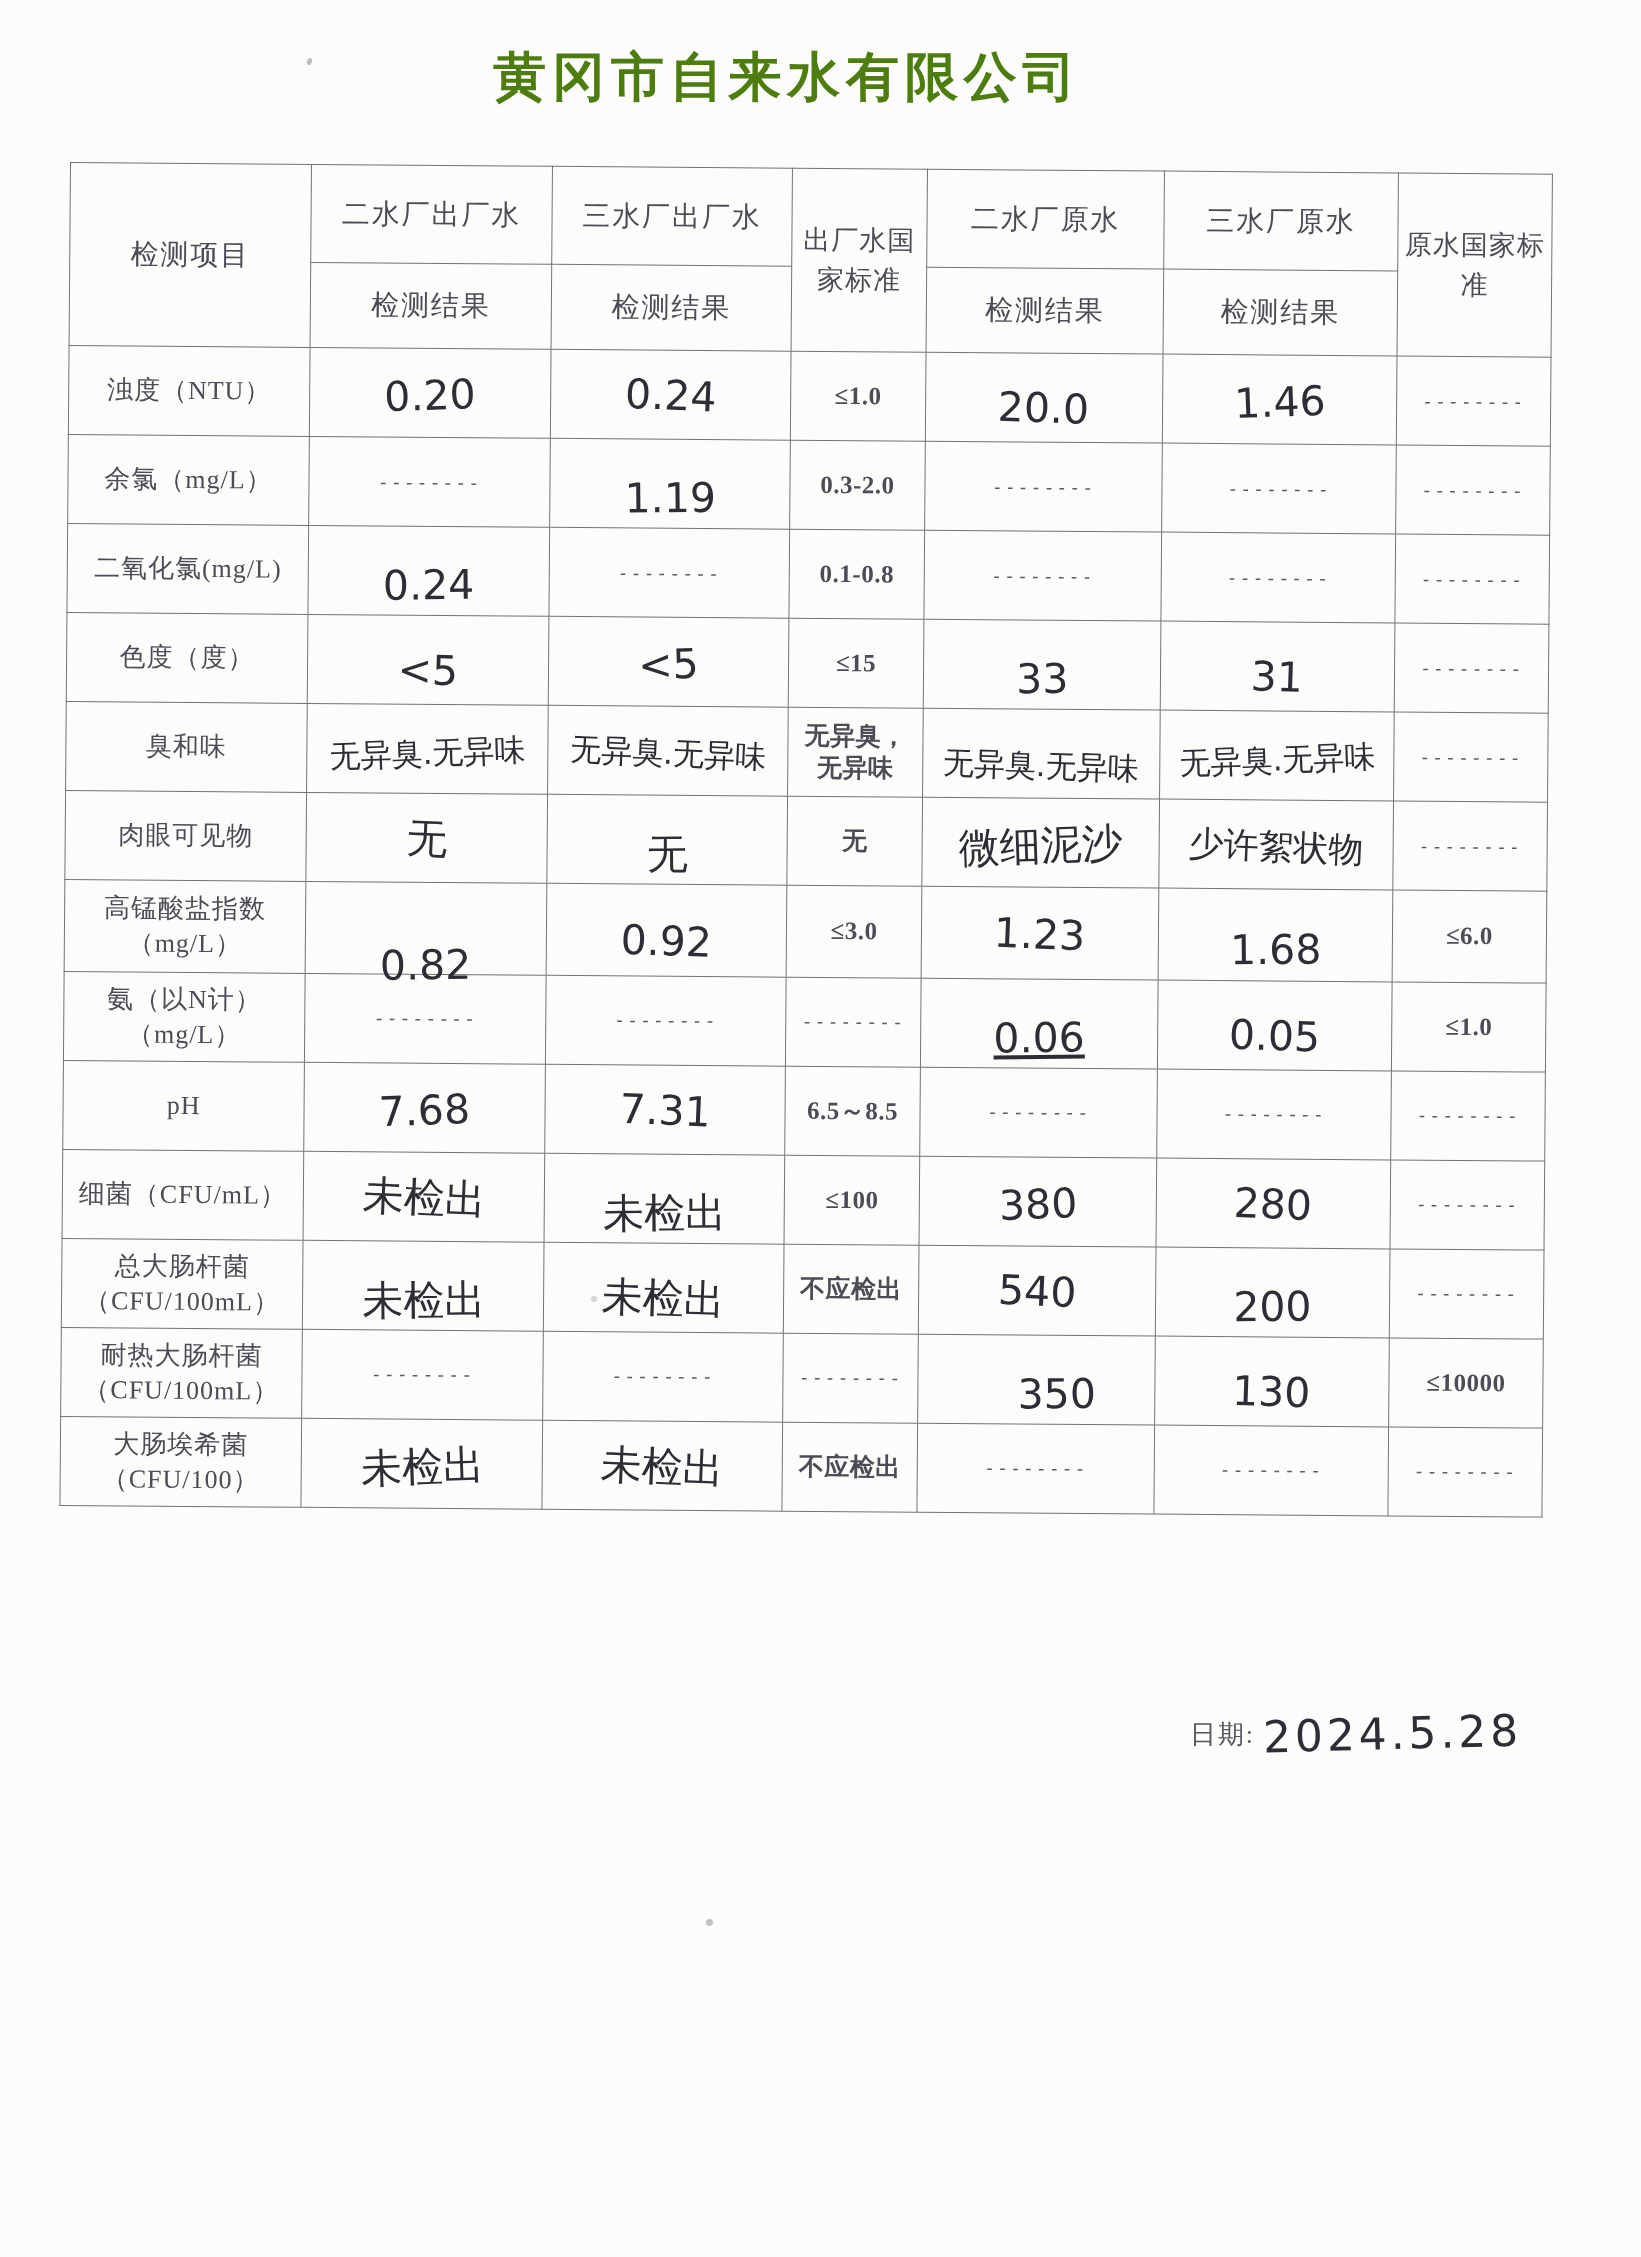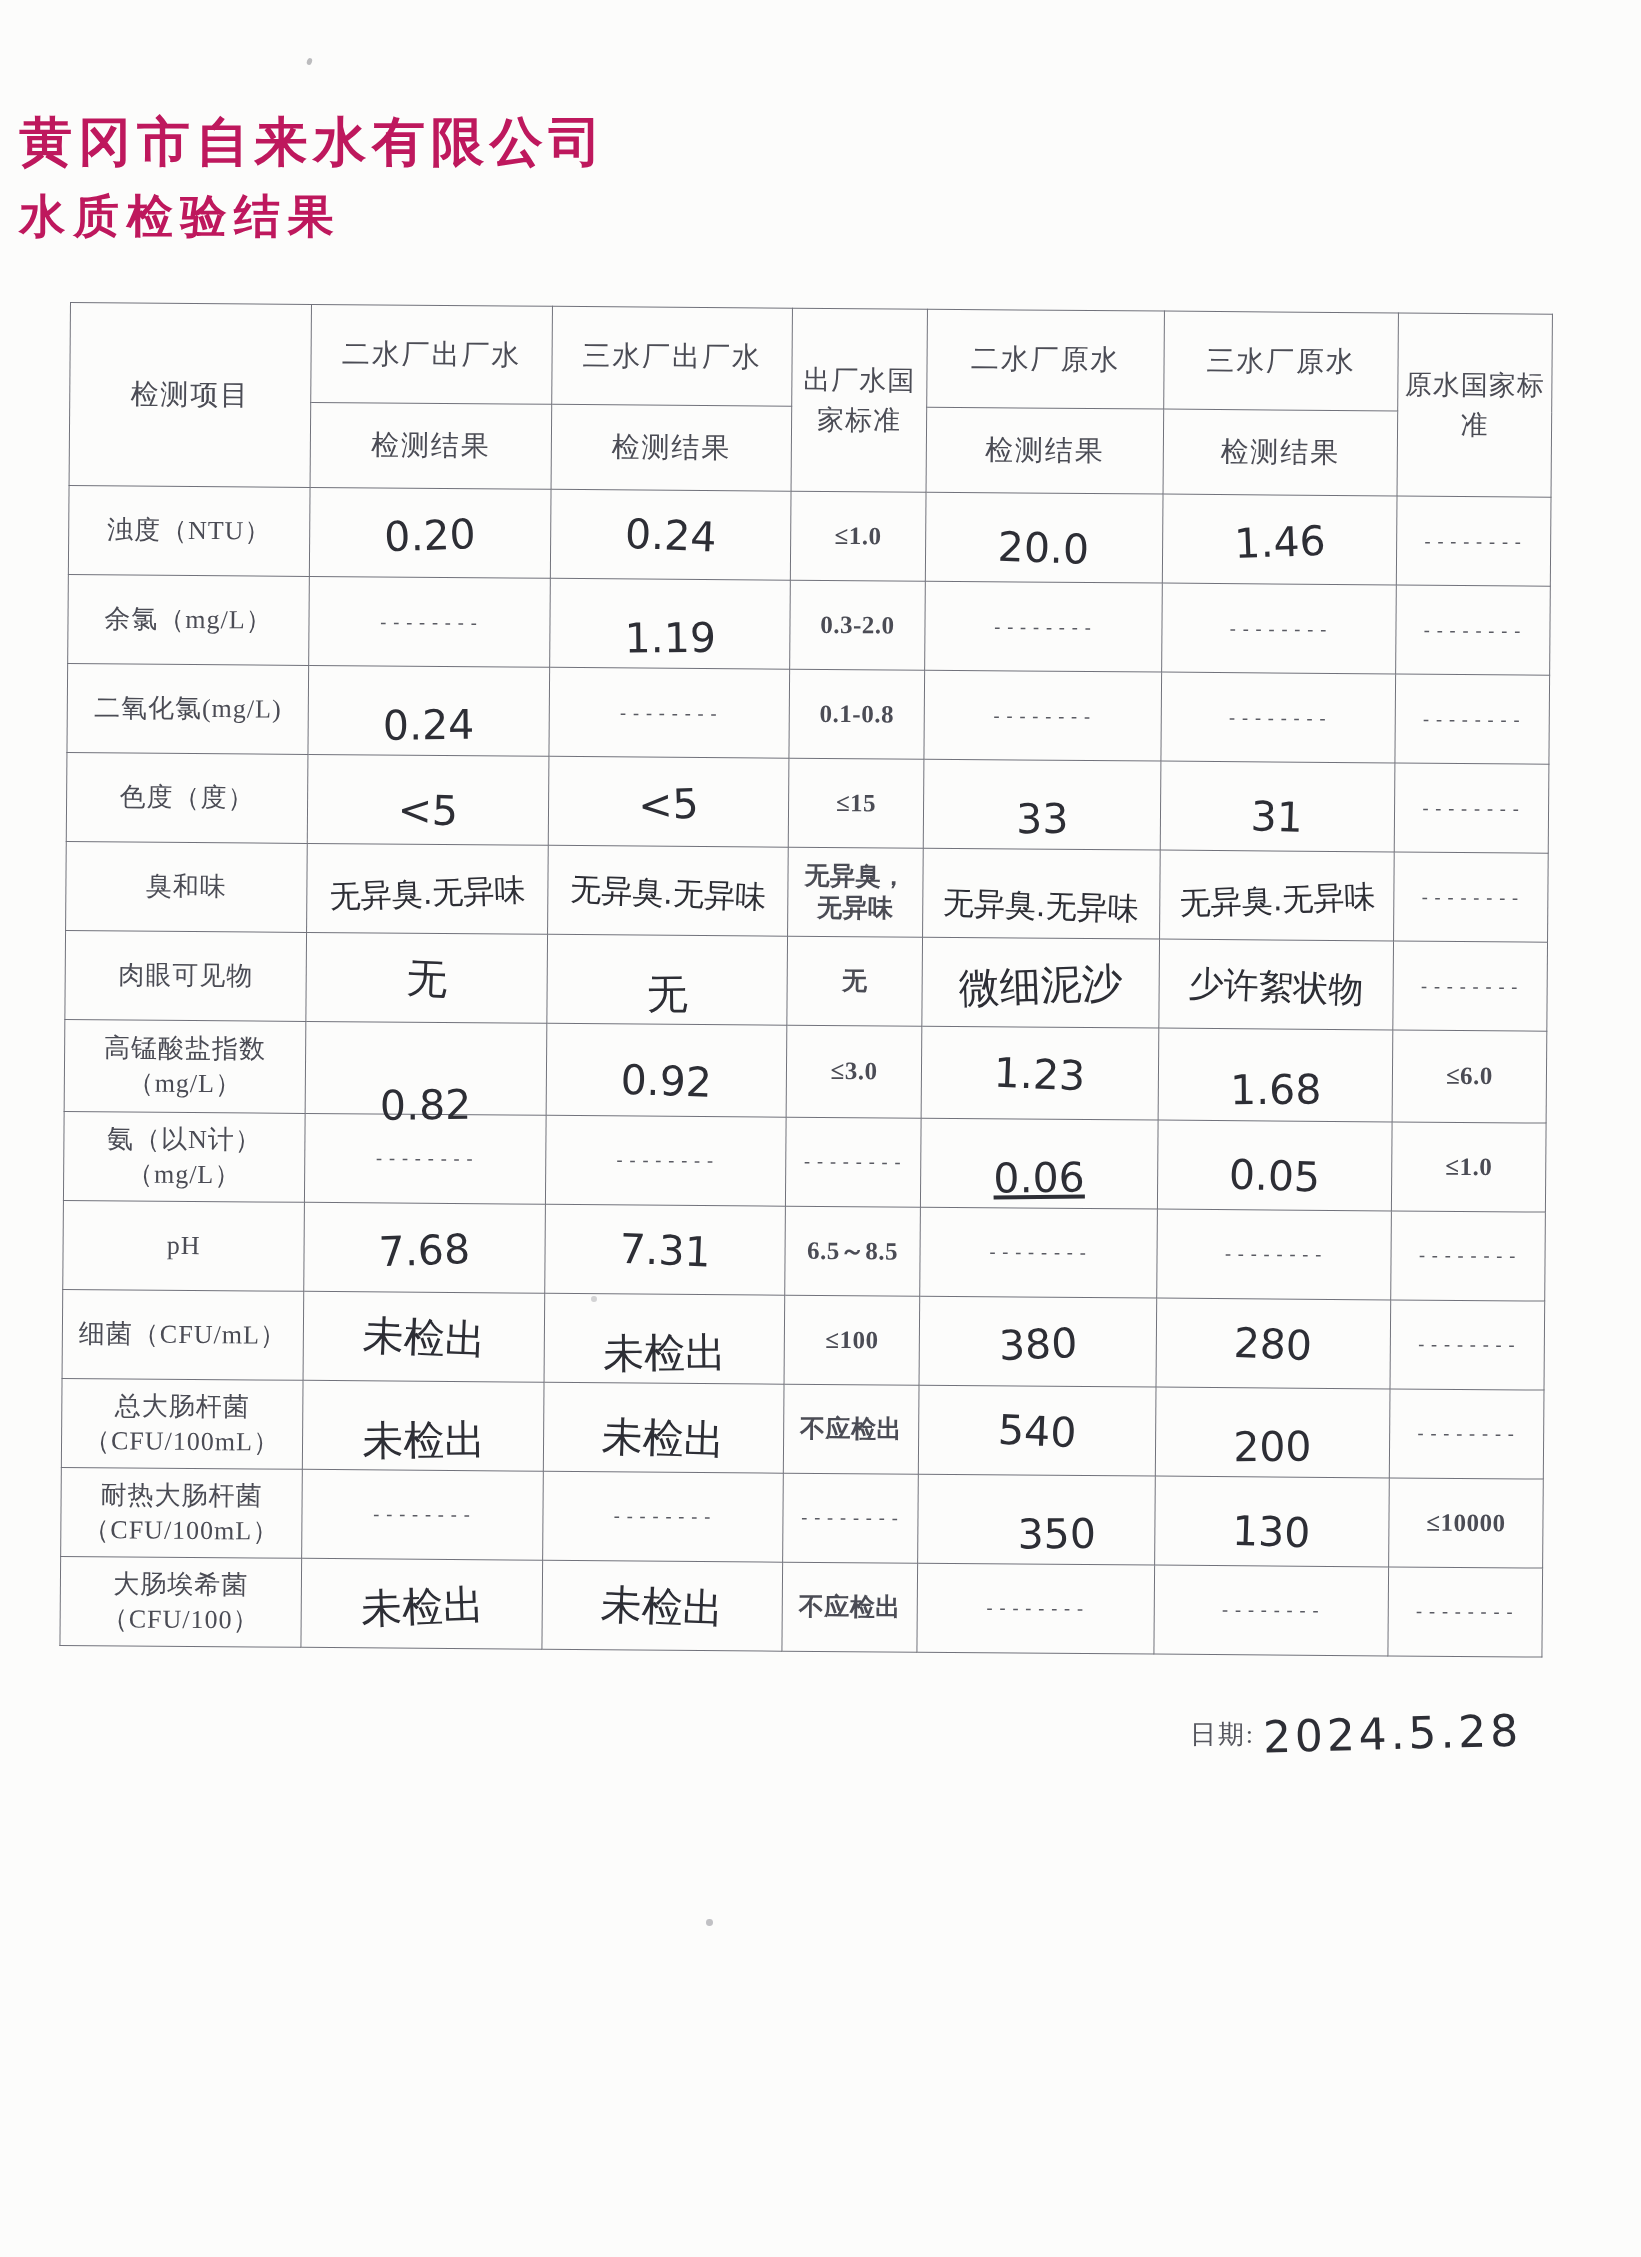--- a/index.html
+++ b/index.html
@@ -10,21 +10,21 @@
     background:#fcfcfb;
     overflow:hidden;
     font-family:"Liberation Serif", serif;
   }
   
   .speck { position:absolute; background:#86868d; border-radius:50%; }
   .speck.s1 { width:4.8px; height:6.8px; left:307px; top:58px; opacity:.55; transform:rotate(20deg); }
   .speck.s2 { width:5.8px; height:5.8px; left:591px; top:1296px; opacity:.35; }
   .speck.s3 { width:6.8px; height:6.8px; left:706px; top:1919px; opacity:.5; }
 
-  .titlewrap { width:1062px; margin:0 auto 0 19.3px; padding-top:112px; text-align:left; color:#be185d; }
+  .titlewrap { width:1062px; margin:0 auto 0 19.3px; padding-top:47px; text-align:right; color:#4d7c0f; }
   .t1 { font-size:53px; font-weight:700; letter-spacing:5.8px; line-height:1.15; }
   .t2 { font-size:46px; font-weight:700; letter-spacing:7.7px; margin-top:13.5px; }
 
   .tablewrap { margin:54px 0 0 70px; transform:rotate(0.45deg); transform-origin:top left; }
   table { border-collapse:collapse; width:1482px; table-layout:fixed; color:#4b4c55; }
   th, td { border:1.6px solid #71727b; text-align:center; vertical-align:middle; padding:1.9px 5.8px; box-sizing:border-box; }
   thead th { font-weight:400; font-size:28px; letter-spacing:1.9px; }
   thead tr.h1 th { height:98px; }
   thead tr.h2 th { height:85px; }
   th.stdhead { font-size:27px; line-height:1.5; letter-spacing:1px; }
@@ -53,21 +53,20 @@
 <body>
 
 <div class="page">
 
   <span class="speck s1"></span>
   <span class="speck s2"></span>
   <span class="speck s3"></span>
 
   <div class="titlewrap">
     <div class="t1">黄冈市自来水有限公司</div>
-    <div class="t2">水质检验结果</div>
   </div>
 
   <div class="tablewrap">
     <table>
       <colgroup>
         <col style="width:241px">
           <col style="width:241px">
           <col style="width:240px">
         <col style="width:135px">
           <col style="width:237px">

